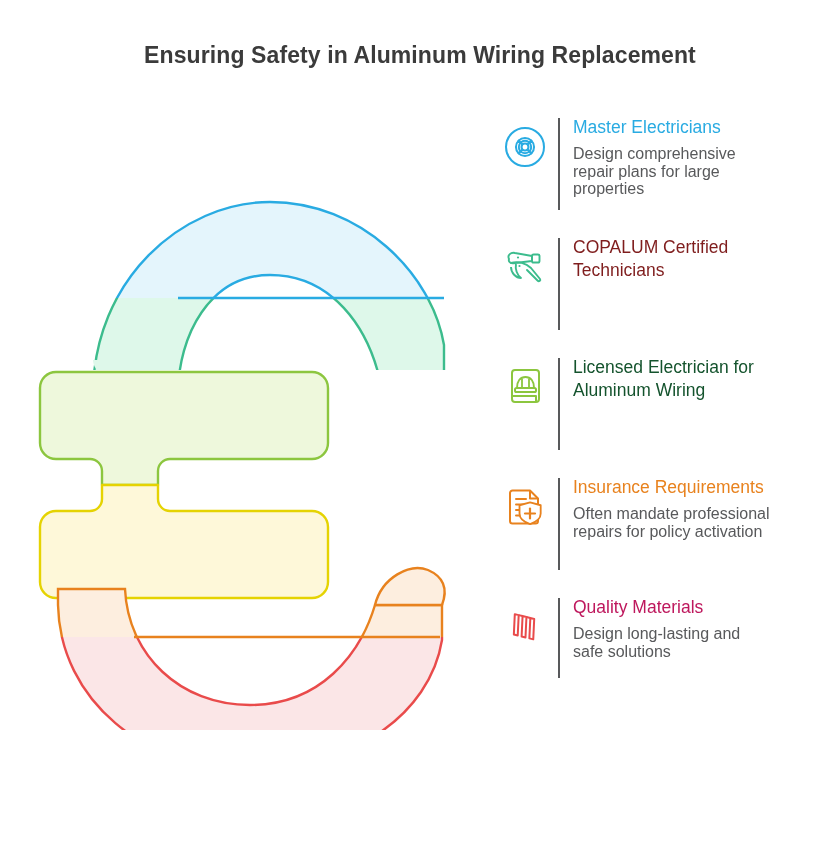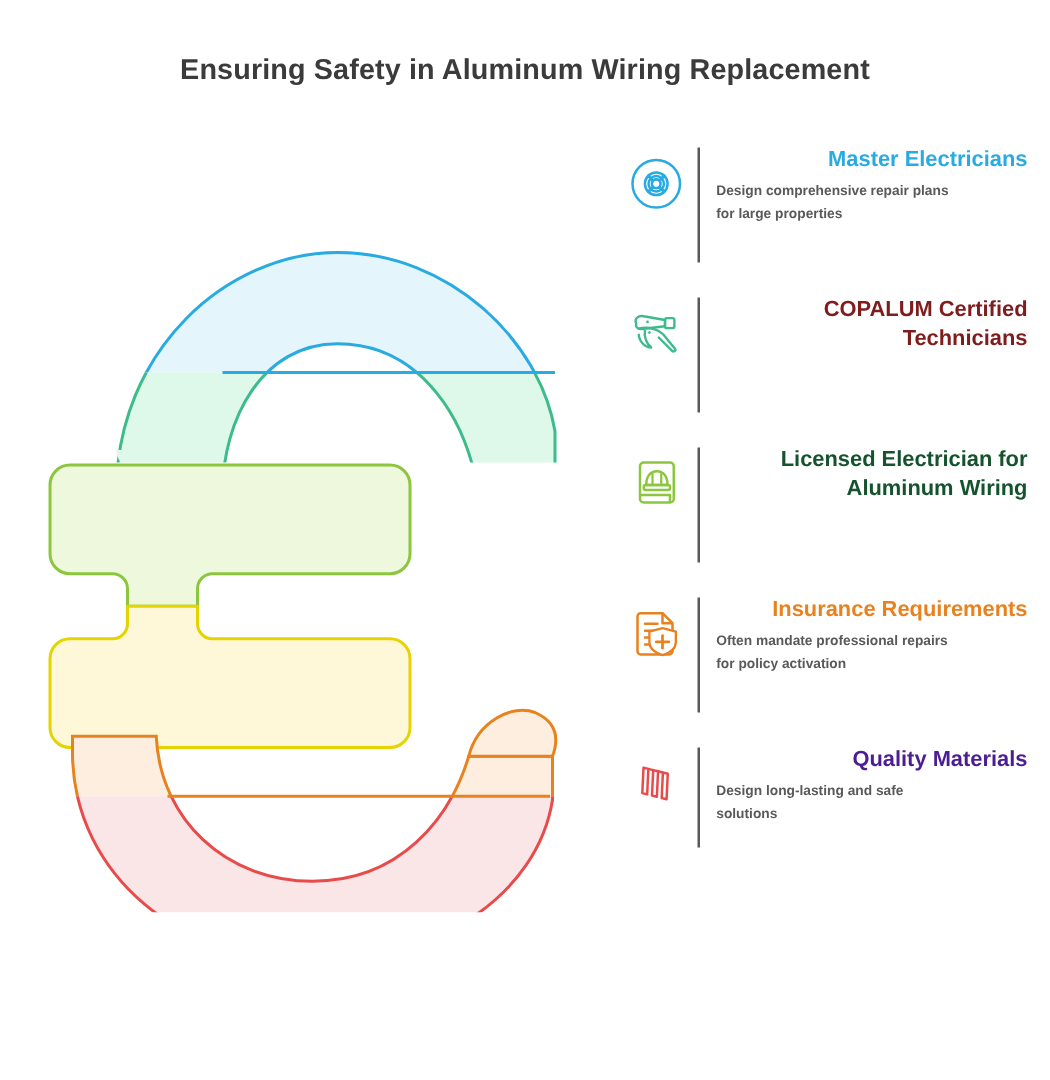--- a/index.html
+++ b/index.html
@@ -72,31 +72,29 @@
   }
   .item-row.last .divider { height: 80px; }
 
   .text-cell {
     flex: 1;
     padding-top: 4px;
   }
   .item-heading {
     font-size: 17.5px;
     line-height: 23px;
-    font-weight: bold;
+    font-weight: normal;
     margin: 0 0 6px 0;
-    text-align: right;
   }
   .item-desc {
-    font-size: 11px;
+    font-size: 16px;
     line-height: 17.5px;
     color: #58595b;
     margin: 0;
     max-width: 196px;
-    font-weight: bold;
   }
   .item-row.wide .item-desc { max-width: 200px; }
 </style>
 </head>
 <body>
 
 <div id="page-title">Ensuring Safety in Aluminum Wiring Replacement</div>
 
 <div id="glyph-panel">
   <svg id="glyph-svg" width="450" height="545" viewBox="0 0 450 545" xmlns="http://www.w3.org/2000/svg">
@@ -322,18 +320,18 @@
           <path d="M 9 12 L 13 12 L 17 32 L 13 32 Z"></path>
           <path d="M 17 12 L 21 12 L 25 32 L 21 32 Z"></path>
           <path d="M 25 12 L 29 12 L 33 32 L 29 32 Z"></path>
           <path d="M 13 12 L 17 12"></path>
           <path d="M 21 12 L 25 12"></path>
         </g>
       </svg>
     </div>
     <div class="divider"></div>
     <div class="text-cell">
-      <p class="item-heading" style="color:#4c1d95">Quality Materials</p>
+      <p class="item-heading" style="color:#be185d">Quality Materials</p>
       <p class="item-desc">Design long-lasting and safe solutions</p>
     </div>
   </div>
 
 </div>
 
 </body></html>

